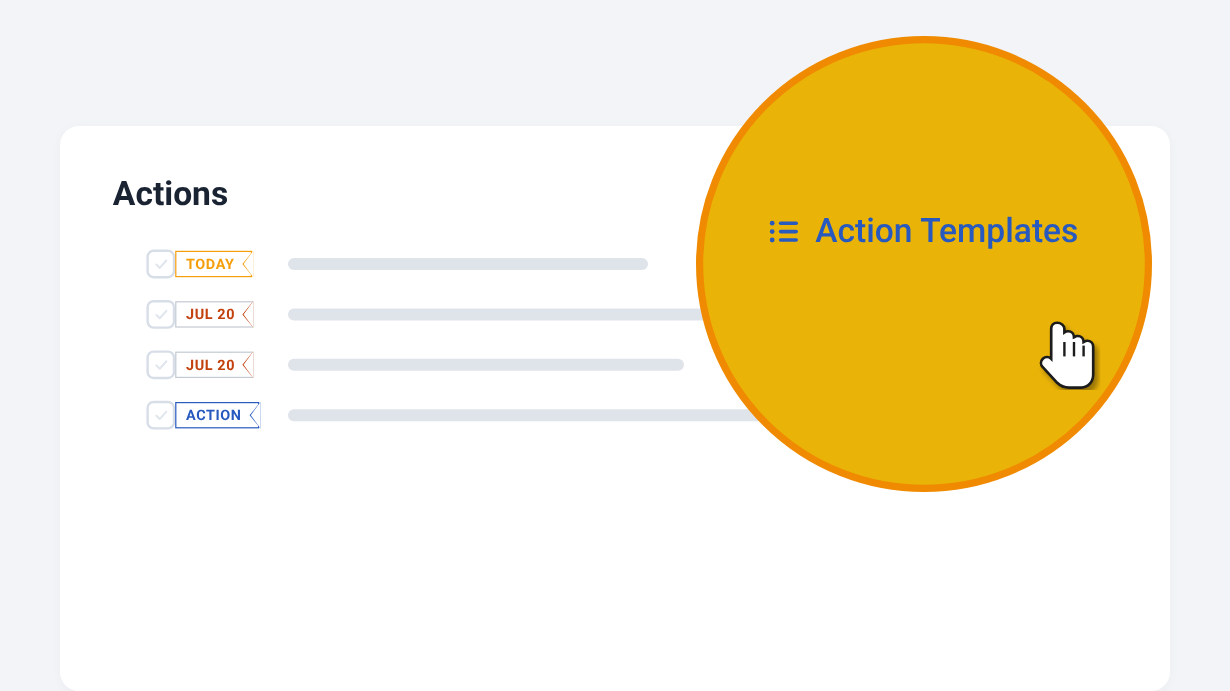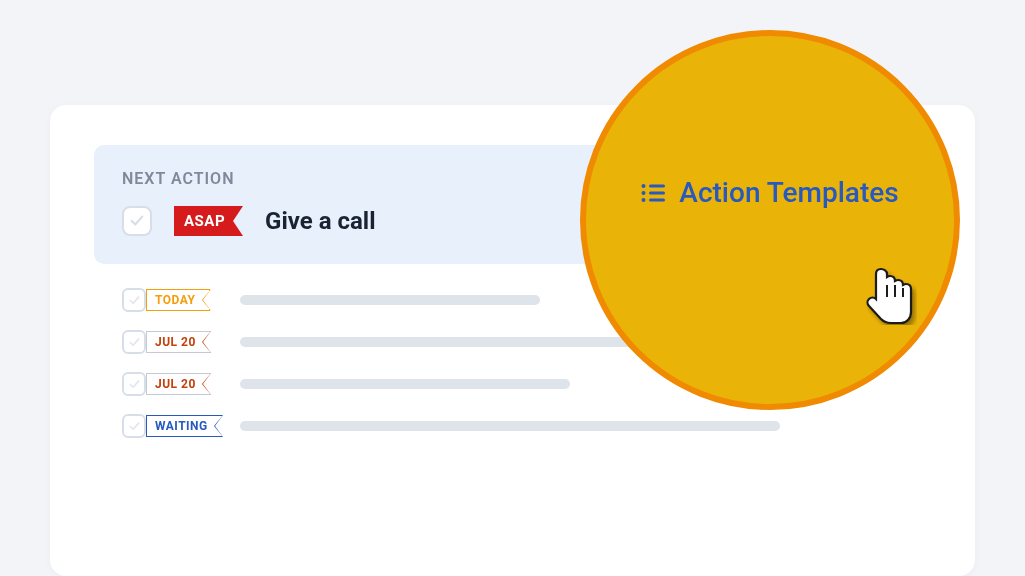--- a/index.html
+++ b/index.html
@@ -184,34 +184,26 @@
     .tag-wrap {
       width: 94px;
       flex-shrink: 0;
       display: flex;
     }
   </style>
 </head>
 <body>
 
 <div class="card">
-
-  <div class="next-action-section">
-    <div class="section-label">NEXT ACTION</div>
-    <div class="action-row primary">
-      <div class="checkbox">
-        <svg viewBox="0 0 16 16">
-            <path d="M2 8 L6 12 L14 3" stroke="#d7dee8" stroke-width="2.5" fill="none" stroke-linecap="round" stroke-linejoin="round"></path>
-          </svg>
-      </div>
-      <span class="tag asap">ASAP</span>
-      <span class="action-title">Give a call</span>
-    </div>
+  <div class="card-header">
+    <h1 class="title">Actions</h1>
+    <span class="close-link">Close completed</span>
   </div>
 
+
   <div id="rows-container">
       <div class="action-row">
         <div class="checkbox small">
           <svg viewBox="0 0 16 16">
             <path d="M2 8 L6 12 L14 3" stroke="#e1e6ee" stroke-width="2.5" fill="none" stroke-linecap="round" stroke-linejoin="round"></path>
           </svg>
         </div>
         <div class="tag-wrap">
           <span class="tag small outline today">TODAY</span>
         </div>
@@ -239,21 +231,21 @@
         </div>
         <div class="placeholder-line" style="width:330px"></div>
       </div>
       <div class="action-row">
         <div class="checkbox small">
           <svg viewBox="0 0 16 16">
             <path d="M2 8 L6 12 L14 3" stroke="#e1e6ee" stroke-width="2.5" fill="none" stroke-linecap="round" stroke-linejoin="round"></path>
           </svg>
         </div>
         <div class="tag-wrap">
-          <span class="tag small outline waiting">WAITING</span>
+          <span class="tag small outline waiting">ACTION</span>
         </div>
         <div class="placeholder-line" style="width:540px"></div>
       </div>
     </div>
 </div>
 
 <div class="highlight-circle">
   <div class="templates-link">
     <svg class="list-icon" viewBox="0 0 24 20">
       <circle cx="2.5" cy="3" r="2" fill="#2759bf"></circle>

